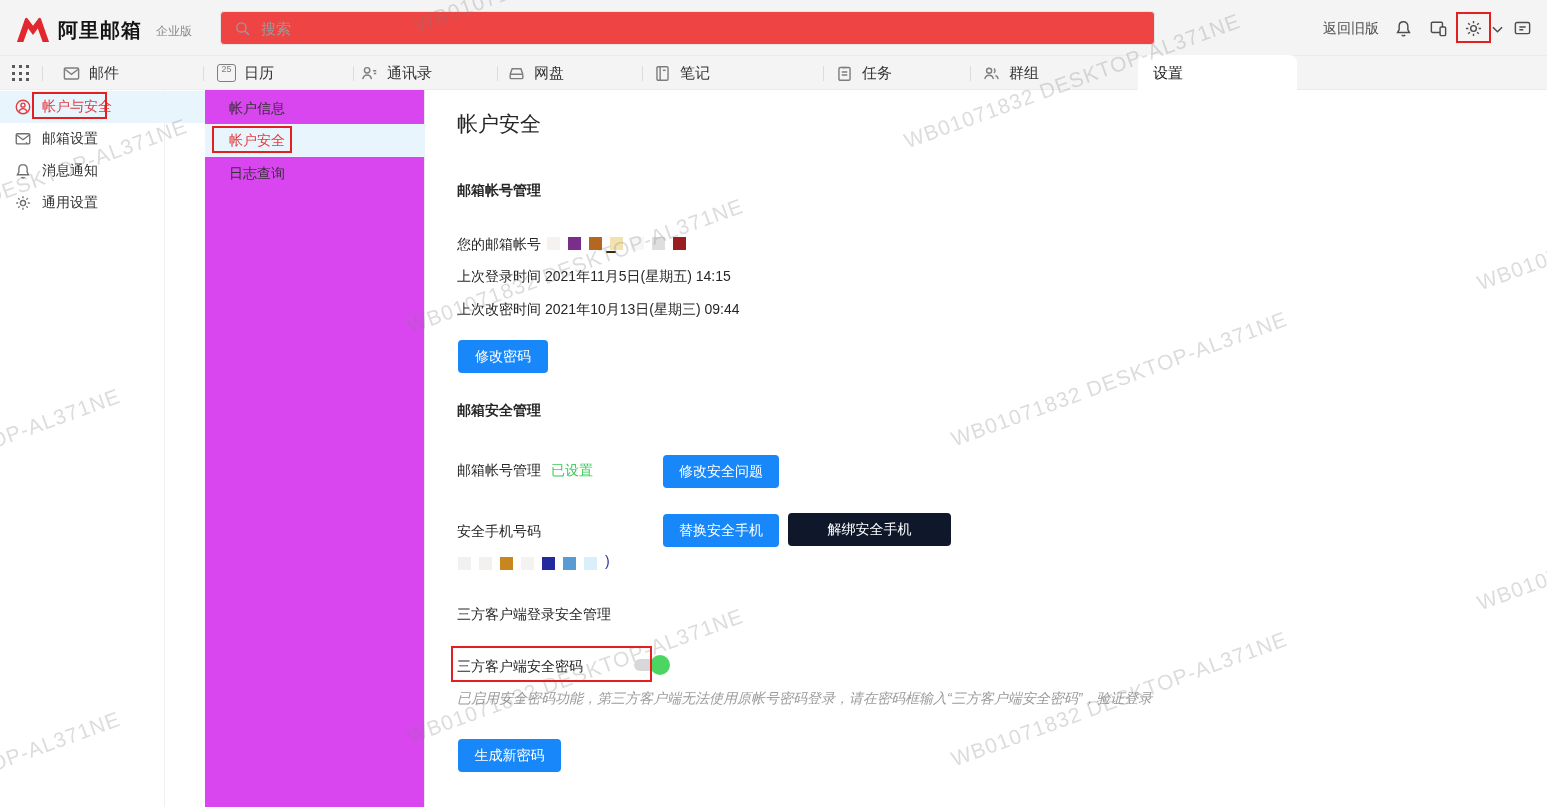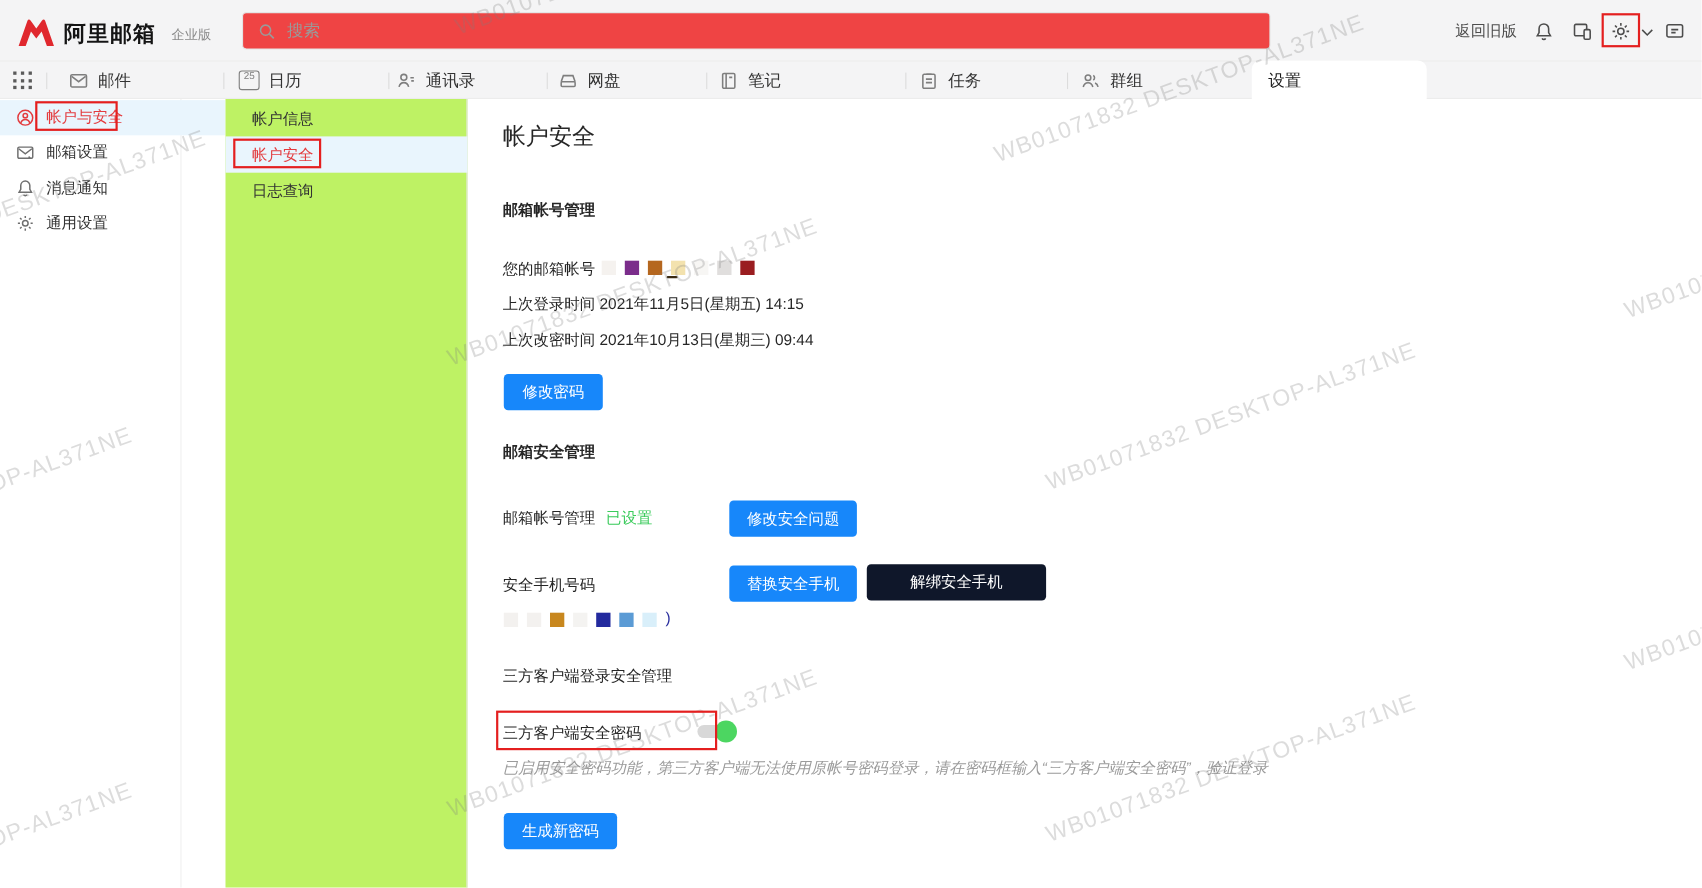--- a/index.html
+++ b/index.html
@@ -39,21 +39,21 @@
   .tab-active { position:absolute; left:1138px; top:55px; width:159px; height:36px; background:#fff; border-radius:8px 8px 0 0; z-index:5; display:flex; align-items:center; padding-left:15px; font-size:15px; color:#1a1a1a; cursor:pointer; }
 
   
   .sidebar { position:absolute; left:0; top:90px; width:165px; height:717px; background:#fff; border-right:1px solid #f0f0f0; z-index:3; }
   .side-item { position:absolute; left:0; width:205px; height:32px; display:flex; align-items:center; font-size:14px; color:#333; cursor:pointer; }
   .side-item .sicon { position:absolute; left:14px; width:18px; height:18px; color:#6f6f6f; }
   .side-item .slabel { position:absolute; left:42px; }
   .side-item.active { background:#e9f5fd; color:#e33b3e; }
   .side-item.active .sicon { color:#e33b3e; }
 
-  .subsidebar { position:absolute; left:205px; top:90px; width:220px; height:717px; background:#bef264; border-right:1px solid #e7e7e7; z-index:3; }
+  .subsidebar { position:absolute; left:205px; top:90px; width:220px; height:717px; background:#d946ef; border-right:1px solid #e7e7e7; z-index:3; }
   .sub-item { position:absolute; left:0; width:220px; height:33px; display:flex; align-items:center; padding-left:24px; font-size:14px; color:#333; cursor:pointer; }
   .sub-item.active { background:#e9f5fd; color:#e33b3e; }
 
   
   .main { position:absolute; left:425px; top:90px; width:1122px; height:717px; background:#fff; z-index:2; }
   .page-title { position:absolute; left:32px; top:20px; font-size:21px; color:#262626; }
   .sec-heading { position:absolute; left:32px; font-size:14px; color:#262626; font-weight:bold; }
   .row-label { position:absolute; left:32px; font-size:14px; color:#262626; }
   .row-value { position:absolute; left:120px; font-size:14px; color:#262626; }
   .status-green { position:absolute; left:126px; font-size:14px; color:#3bcb5c; }

